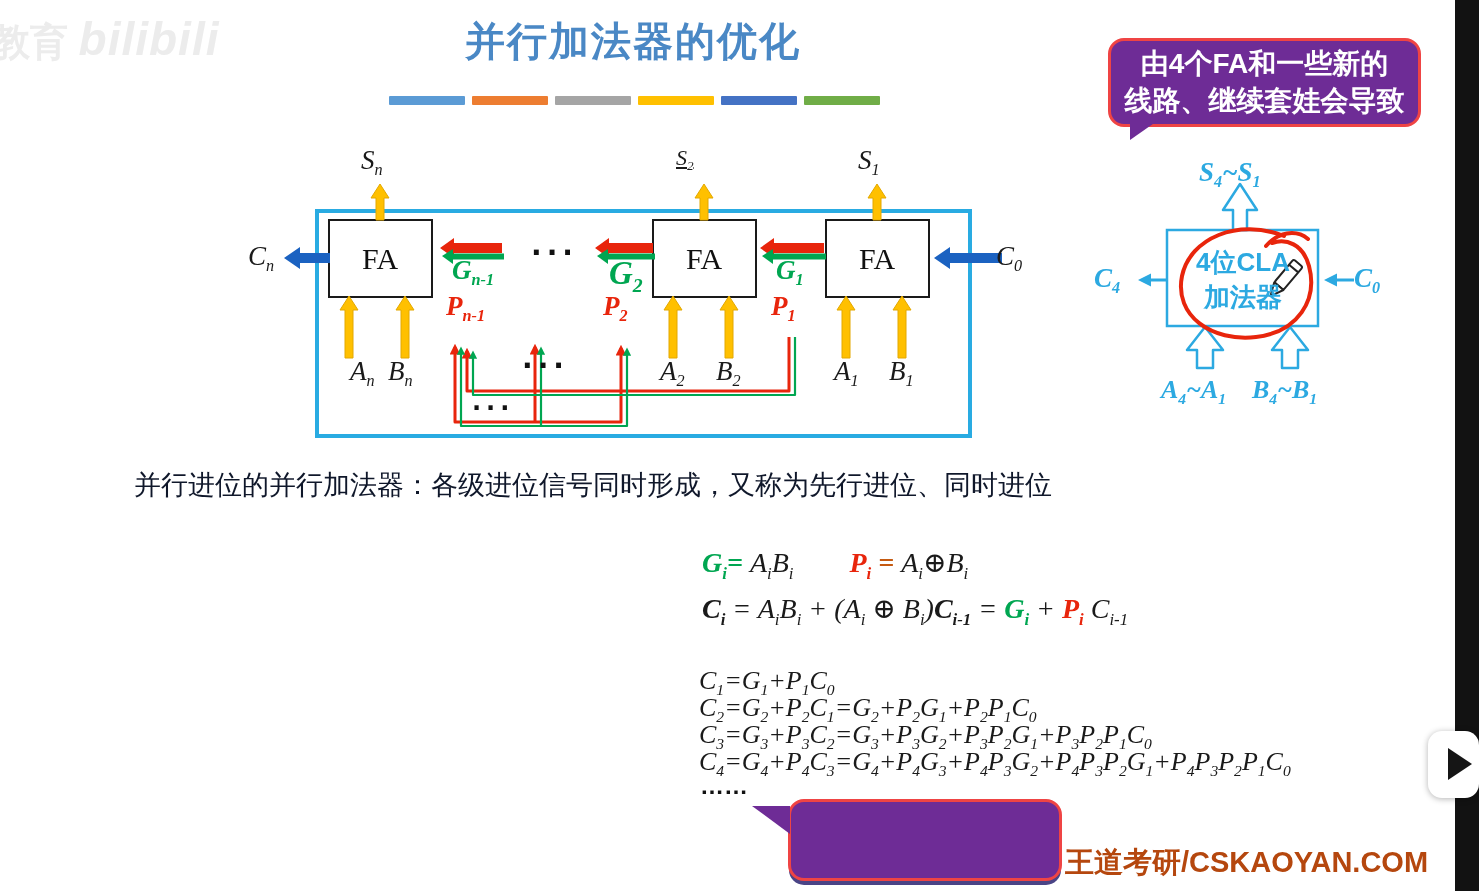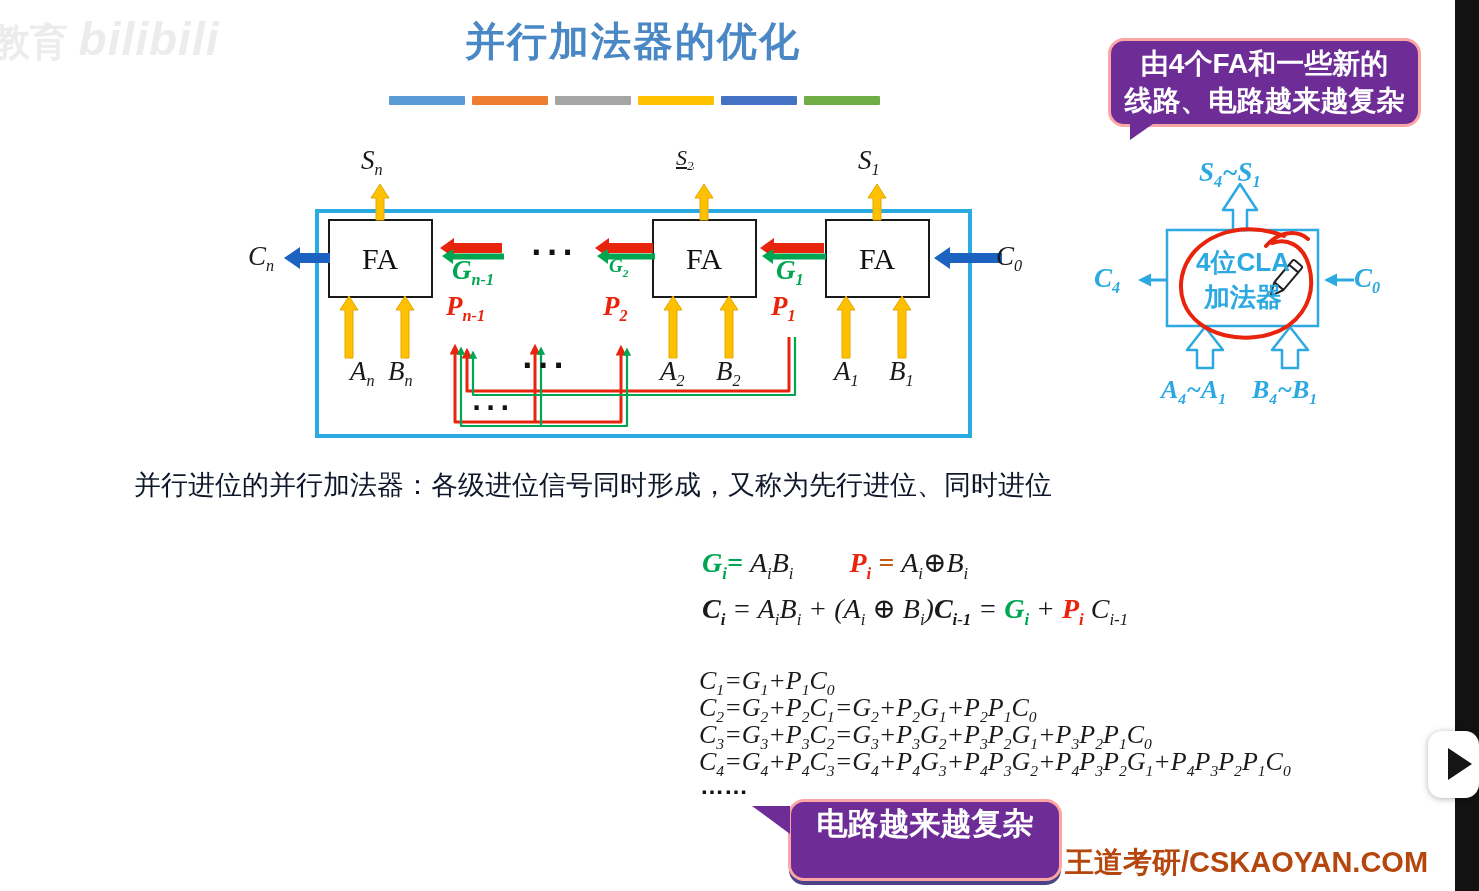--- a/index.html
+++ b/index.html
@@ -5,21 +5,21 @@
   html,body{margin:0;padding:0;}
   body{width:1479px;height:891px;position:relative;background:#ffffff;overflow:hidden;
        font-family:"Liberation Sans","DejaVu Sans",sans-serif;}
   .abs{position:absolute;}
   .math{font-family:"Liberation Serif","DejaVu Serif",serif;font-style:italic;color:#1a1a1a;}
   .math sub{font-size:0.6em;font-style:italic;}
   .pre{white-space:pre;}
   .watermark{color:#ececec;font-weight:bold;}
   .title{font-size:40px;font-weight:bold;color:#4A88C5;letter-spacing:2px;text-align:center;}
   .bar{display:inline-block;width:76px;height:9px;margin-right:7px;border-radius:1px;}
-  .bubble{background:#6E2C96;border:3px solid #fca5a5;border-radius:16px;color:#fff;
+  .bubble{background:#6E2C96;border:3px solid #ef4444;border-radius:16px;color:#fff;
           text-align:center;font-weight:bold;}
   .bubble .ln{display:block;}
   .tail1{width:0;height:0;border-top:21px solid #6E2C96;border-right:30px solid transparent;}
   .tail2{width:0;height:0;border-right:38px solid #6E2C96;border-bottom:28px solid transparent;}
   .gp-g{color:#00A651;font-weight:bold;}
   .gp-p{color:#E8250C;font-weight:bold;}
   .dots{color:#111;font-weight:bold;letter-spacing:5px;font-family:"DejaVu Sans",sans-serif;}
   .cla-lbl{color:#2CA9E1;font-weight:bold;}
   .cla-box-txt{color:#2CA9E1;font-weight:bold;text-align:center;width:152px;}
   .statement{font-size:27px;color:#0f172a;}
@@ -39,21 +39,21 @@
 </div>
 
 <div class="abs title" style="left:373px;top:14px;width:520px;">并行加法器的优化</div>
 
 <div class="abs" style="left:389px;top:91px;">
   <i class="bar" style="background:#5B9BD5"></i><i class="bar" style="background:#ED7D31"></i><i class="bar" style="background:#A5A5A5"></i><i class="bar" style="background:#FFC000"></i><i class="bar" style="background:#4472C4"></i><i class="bar" style="background:#70AD47"></i>
 </div>
 
 <div class="abs bubble" style="left:1108px;top:38px;width:307px;height:79px;font-size:28px;line-height:37px;padding-top:4px;">
   <span class="ln">由4个FA和一些新的</span>
-  <span class="ln">线路、电路越来越复杂</span>
+  <span class="ln">线路、继续套娃会导致</span>
 </div>
 <div class="abs tail1" style="left:1130px;top:119px;"></div>
 
 <svg class="abs" style="left:250px;top:140px;" width="790" height="310" viewBox="0 0 790 310">
   <defs>
     <marker id="mR" viewBox="0 0 4 4" markerWidth="3.6" markerHeight="3.6" refX="2.8" refY="2" orient="auto">
       <path d="M0,0 L4,2 L0,4 Z" fill="#E8250C"></path>
       </marker>
     <marker id="mG" viewBox="0 0 4 4" markerWidth="3.8" markerHeight="3.8" refX="2.8" refY="2" orient="auto">
       <path d="M0,0 L4,2 L0,4 Z" fill="#00A651"></path>
@@ -113,21 +113,21 @@
 </svg>
 
 <span class="abs math" style="left:361px;top:145px;font-size:27px;"><span>S<sub>n</sub></span></span>
 <span class="abs math" style="left:676px;top:145px;font-size:22px;text-decoration:underline;"><span>S<sub>2</sub></span></span>
 <span class="abs math" style="left:858px;top:145px;font-size:27px;"><span>S<sub>1</sub></span></span>
 <span class="abs math" style="left:248px;top:241px;font-size:27px;"><span>C<sub>n</sub></span></span>
 <span class="abs math" style="left:996px;top:241px;font-size:27px;"><span>C<sub>0</sub></span></span>
 
 <span class="abs math gp-g" style="left:452px;top:255px;font-size:27px;"><span>G<sub>n-1</sub></span></span>
 <span class="abs math gp-p" style="left:446px;top:291px;font-size:27px;"><span>P<sub>n-1</sub></span></span>
-<span class="abs math gp-g" style="left:609px;top:255px;font-size:19px;"><span>G<sub>2</sub></span></span>
+<span class="abs math gp-g" style="left:609px;top:255px;font-size:33px;"><span>G<sub>2</sub></span></span>
 <span class="abs math gp-p" style="left:603px;top:291px;font-size:27px;"><span>P<sub>2</sub></span></span>
 <span class="abs math gp-g" style="left:776px;top:255px;font-size:27px;"><span>G<sub>1</sub></span></span>
 <span class="abs math gp-p" style="left:771px;top:291px;font-size:27px;"><span>P<sub>1</sub></span></span>
 
 <span class="abs math" style="left:331px;top:356px;font-size:27px;margin-left:19px;"><span>A<sub>n</sub></span></span>
 <span class="abs math" style="left:388px;top:356px;font-size:27px;"><span>B<sub>n</sub></span></span>
 <span class="abs math" style="left:660px;top:356px;font-size:27px;"><span>A<sub>2</sub></span></span>
 <span class="abs math" style="left:716px;top:356px;font-size:27px;"><span>B<sub>2</sub></span></span>
 <span class="abs math" style="left:834px;top:356px;font-size:27px;"><span>A<sub>1</sub></span></span>
 <span class="abs math" style="left:889px;top:356px;font-size:27px;"><span>B<sub>1</sub></span></span>
@@ -172,21 +172,20 @@
 <div class="abs math pre" style="left:702px;top:546px;font-size:28px;"><span style="color: rgb(0, 166, 81); font-weight: bold;">G<sub>i</sub></span><span style="color: rgb(0, 166, 81); font-weight: bold;">= </span><span>A<sub>i</sub>B<sub>i</sub></span><span>        </span><span style="color: rgb(232, 37, 12); font-weight: bold;">P<sub>i</sub></span><span style="color: rgb(197, 90, 17); font-weight: bold;"> = </span><span>A<sub>i</sub>⊕B<sub>i</sub></span></div>
 <div class="abs math pre" style="left:702px;top:592px;font-size:28px;"><span style="font-weight: bold;">C<sub>i</sub></span><span> = </span><span>A<sub>i</sub>B<sub>i</sub></span><span> + </span><span>(A<sub>i</sub> ⊕ B<sub>i</sub>)</span><span style="font-weight: bold;">C<sub>i-1</sub></span><span> = </span><span style="color: rgb(0, 166, 81); font-weight: bold;">G<sub>i</sub></span><span> + </span><span style="color: rgb(232, 37, 12); font-weight: bold;">P<sub>i</sub></span><span> C<sub>i-1</sub></span></div>
 
 <div class="abs math eq" style="left:699px;top:666px;"><span>C<sub>1</sub>=G<sub>1</sub>+P<sub>1</sub>C<sub>0</sub></span></div>
 <div class="abs math eq" style="left:699px;top:693px;"><span>C<sub>2</sub>=G<sub>2</sub>+P<sub>2</sub>C<sub>1</sub>=G<sub>2</sub>+P<sub>2</sub>G<sub>1</sub>+P<sub>2</sub>P<sub>1</sub>C<sub>0</sub></span></div>
 <div class="abs math eq" style="left:699px;top:720px;"><span>C<sub>3</sub>=G<sub>3</sub>+P<sub>3</sub>C<sub>2</sub>=G<sub>3</sub>+P<sub>3</sub>G<sub>2</sub>+P<sub>3</sub>P<sub>2</sub>G<sub>1</sub>+P<sub>3</sub>P<sub>2</sub>P<sub>1</sub>C<sub>0</sub></span></div>
 <div class="abs math eq" style="left:699px;top:747px;"><span>C<sub>4</sub>=G<sub>4</sub>+P<sub>4</sub>C<sub>3</sub>=G<sub>4</sub>+P<sub>4</sub>G<sub>3</sub>+P<sub>4</sub>P<sub>3</sub>G<sub>2</sub>+P<sub>4</sub>P<sub>3</sub>P<sub>2</sub>G<sub>1</sub>+P<sub>4</sub>P<sub>3</sub>P<sub>2</sub>P<sub>1</sub>C<sub>0</sub></span></div>
 <div class="abs" style="left:700px;top:772px;font-size:24px;color:#111;font-weight:bold;">……</div>
 
 <div class="abs bubble" style="left:788px;top:799px;width:268px;height:74px;font-size:31px;line-height:39px;padding-top:2px;box-shadow:0 5px 0 -1px #4a4486;">
-  <span class="ln">电路越来越复杂</span>
 </div>
 <div class="abs tail2" style="left:752px;top:806px;"></div>
 
 <div class="abs footer" style="left:1065px;top:843px;">王道考研/CSKAOYAN.COM</div>
 
 <div class="abs blackbar" style="left:1455px;top:0;width:24px;height:891px;"></div>
 <div class="abs playbtn" style="left:1428px;top:731px;width:51px;height:67px;z-index:5;">
   <div class="playtri" style="position:absolute;left:20px;top:17px;"></div>
 </div>
 

